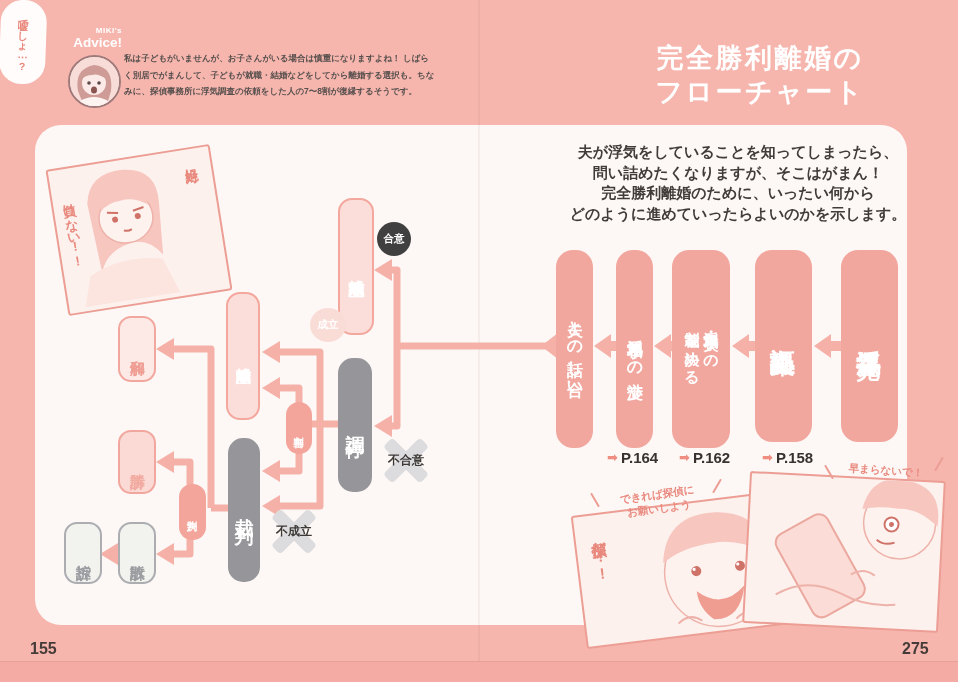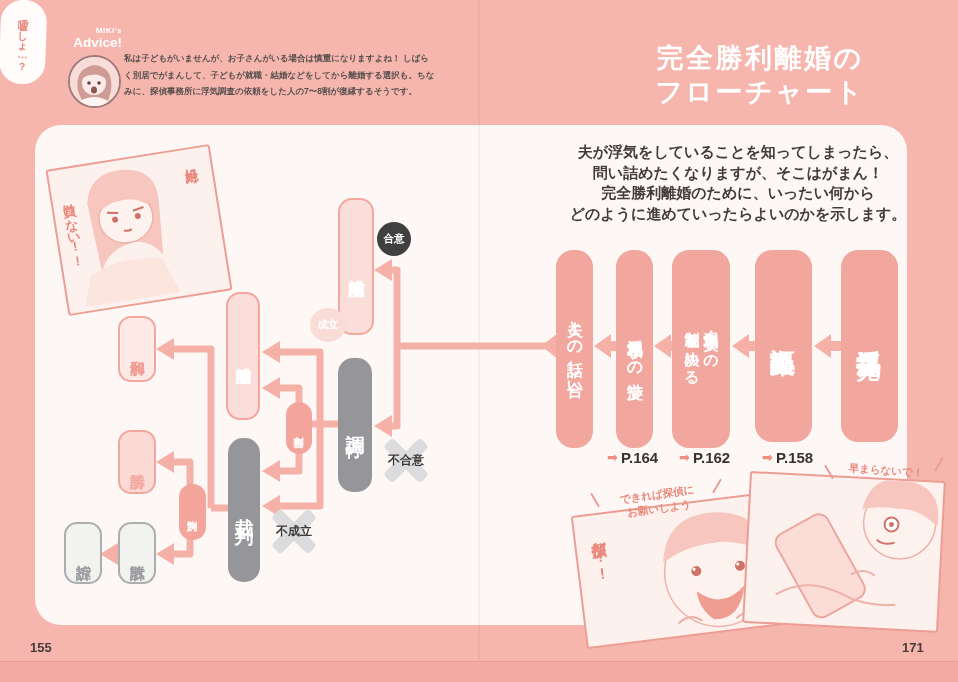--- a/index.html
+++ b/index.html
@@ -81,21 +81,21 @@
   .panel-text{position:absolute;color:#e9897e;font-weight:bold;}
   .caption{position:absolute;color:#e9897e;font-weight:bold;font-size:10.5px;
            text-align:center;line-height:14px;}
   #caption2{left:602px;top:487px;width:112px;transform:rotate(-8deg);}
   #caption3{left:836px;top:463px;width:100px;transform:rotate(4deg);}
   .slash{position:absolute;width:2px;height:16px;background:#ec9e94;border-radius:2px;}
   #bubble3{left:772px;top:481px;width:46px;height:84px;background:#fffcfb;border-radius:22px;
            transform:rotate(2deg);display:flex;align-items:center;justify-content:center;
            color:#e9897e;font-weight:bold;font-size:10.5px;}
   
-  .pagenum{position:absolute;top:640px;font-size:13px;font-weight:bold;color:#453c39;}
+  .pagenum{position:absolute;top:640px;font-size:16px;font-weight:bold;color:#453c39;}
   #pagenum-left{left:30px;} #pagenum-right{left:902px;}
   #connectors{position:absolute;left:0;top:0;width:958px;height:682px;}
 </style>
 </head>
 <body>
 
 <div id="stage">
 
   <div id="card" class="abs"></div>
   <div id="gutter" class="abs"></div>
@@ -258,15 +258,15 @@
   <div id="caption2" class="caption pre">できれば探偵に
 お願いしよう</div>
   <div class="slash" style="left:594px;top:492px;transform:rotate(-30deg);"></div>
   <div class="slash" style="left:716px;top:478px;transform:rotate(30deg);"></div>
 
   <div id="caption3" class="caption">早まらないで！</div>
   <div class="slash" style="left:828px;top:464px;transform:rotate(-30deg);"></div>
   <div class="slash" style="left:938px;top:456px;transform:rotate(30deg);"></div>
 
   <div id="pagenum-left" class="pagenum">155</div>
-  <div id="pagenum-right" class="pagenum">171</div>
+  <div id="pagenum-right" class="pagenum">275</div>
 
 </div>
 
 </body></html>

